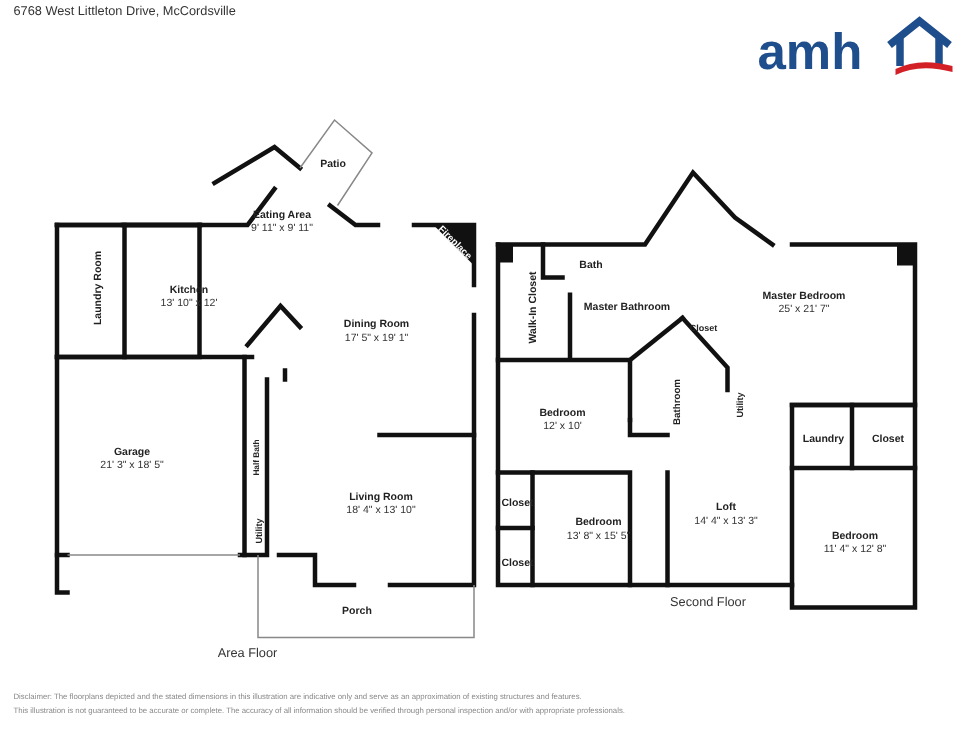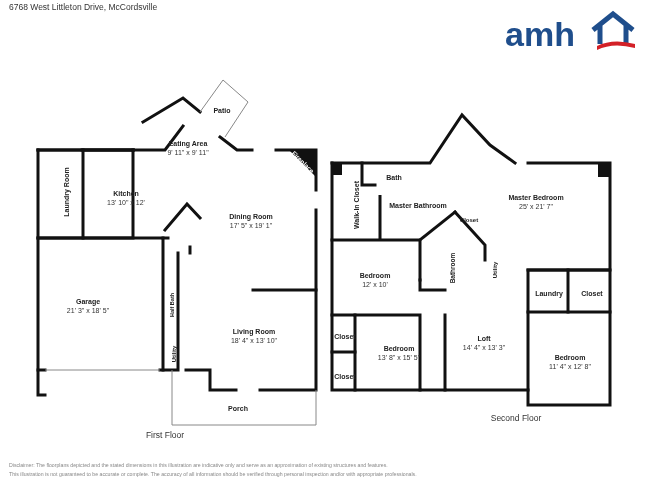--- a/index.html
+++ b/index.html
@@ -80,35 +80,35 @@
 <div class="lbl" style="left:188px;top:148px;"><span>Eating Area</span><span class="dim">9' 11" x 9' 11"</span></div>
 <div class="lbl fire" style="left:303px;top:162px;"><span>Fireplace</span></div>
 <div class="lbl vert" style="left:66px;top:192px;"><span>Laundry Room</span></div>
 <div class="lbl" style="left:126px;top:198px;"><span>Kitchen</span><span class="dim">13' 10" x 12'</span></div>
 <div class="lbl" style="left:251px;top:221px;"><span>Dining Room</span><span class="dim">17' 5" x 19' 1"</span></div>
 <div class="lbl" style="left:88px;top:306px;"><span>Garage</span><span class="dim">21' 3" x 18' 5"</span></div>
 <div class="lbl vert" style="left:172px;top:305px;font-size:5.5px;"><span>Half Bath</span></div>
 <div class="lbl" style="left:254px;top:336px;"><span>Living Room</span><span class="dim">18' 4" x 13' 10"</span></div>
 <div class="lbl vert" style="left:174px;top:354px;font-size:6px;"><span>Utility</span></div>
 <div class="lbl" style="left:238px;top:408px;"><span>Porch</span></div>
-<div class="floor-caption" style="left:165px;top:430px;">First Floor</div>
+<div class="floor-caption" style="left:165px;top:430px;">Area Floor</div>
 
 <div class="lbl" style="left:394px;top:177px;"><span>Bath</span></div>
 <div class="lbl vert" style="left:356px;top:205px;"><span>Walk-In Closet</span></div>
 <div class="lbl" style="left:418px;top:205px;"><span>Master Bathroom</span></div>
 <div class="lbl" style="left:469px;top:220px;font-size:6px;"><span>Closet</span></div>
 <div class="lbl" style="left:536px;top:202px;"><span>Master Bedroom</span><span class="dim">25' x 21' 7"</span></div>
 <div class="lbl" style="left:375px;top:280px;"><span>Bedroom</span><span class="dim">12' x 10'</span></div>
 <div class="lbl vert" style="left:452px;top:268px;font-size:6.5px;"><span>Bathroom</span></div>
 <div class="lbl vert" style="left:495px;top:270px;font-size:6px;"><span>Utility</span></div>
 <div class="lbl" style="left:549px;top:293px;"><span>Laundry</span></div>
 <div class="lbl" style="left:592px;top:293px;"><span>Closet</span></div>
 <div class="lbl" style="left:345px;top:336px;"><span>Closet</span></div>
 <div class="lbl" style="left:399px;top:353px;"><span>Bedroom</span><span class="dim">13' 8" x 15' 5"</span></div>
 <div class="lbl" style="left:484px;top:343px;"><span>Loft</span><span class="dim">14' 4" x 13' 3"</span></div>
 <div class="lbl" style="left:345px;top:376px;"><span>Closet</span></div>
 <div class="lbl" style="left:570px;top:362px;"><span>Bedroom</span><span class="dim">11' 4" x 12' 8"</span></div>
-<div class="floor-caption" style="left:472px;top:413px;margin-left:44px;">Second Floor</div>
+<div class="floor-caption" style="left:472px;top:396px;">Second Floor</div>
 
 <div class="disclaimer">
   <div>Disclaimer: The floorplans depicted and the stated dimensions in this illustration are indicative only and serve as an approximation of existing structures and features.</div>
   <div>This illustration is not guaranteed to be accurate or complete. The accuracy of all information should be verified through personal inspection and/or with appropriate professionals.</div>
 </div>
 
 </body></html>

